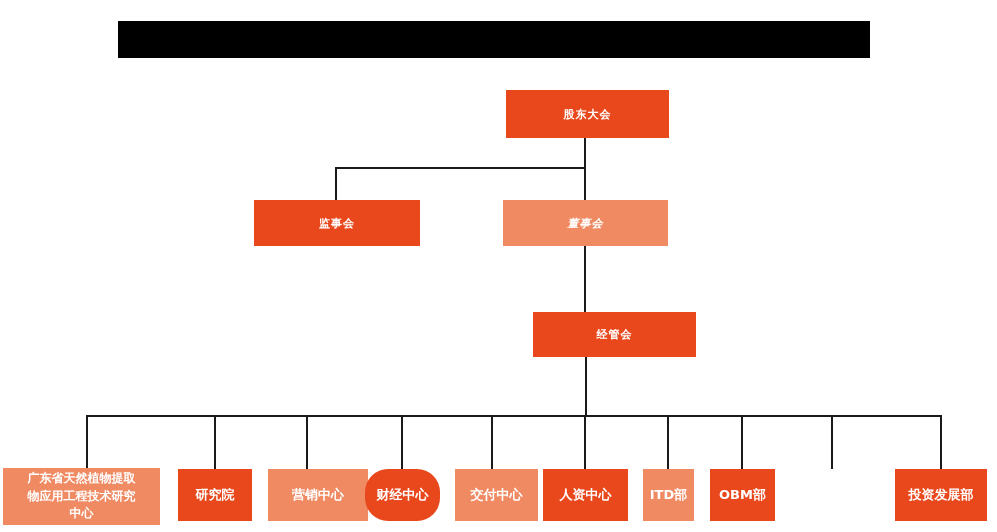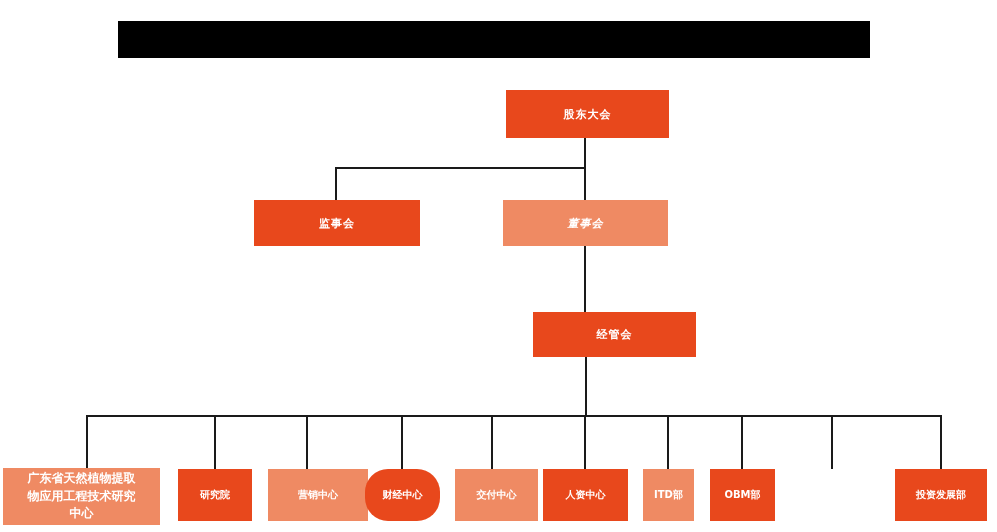--- a/index.html
+++ b/index.html
@@ -29,21 +29,21 @@
     align-items: center;
     justify-content: center;
     text-align: center;
     color: #ffffff;
     font-weight: bold;
     box-sizing: border-box;
   }
   .node.primary   { background: #E8481C; }
   .node.secondary { background: #EF8A63; }
   .lvl-main { font-size: 11px; letter-spacing: 1px; }
-  .lvl-leaf { font-size: 10px; }
+  .lvl-leaf { font-size: 13px; }
   .leaf-long {
     font-size: 12px;
     line-height: 1.45;
     padding: 0 24px;
     letter-spacing: 0px;
   }
   .line {
     position: absolute;
     background: #1a1a1a;
   }

